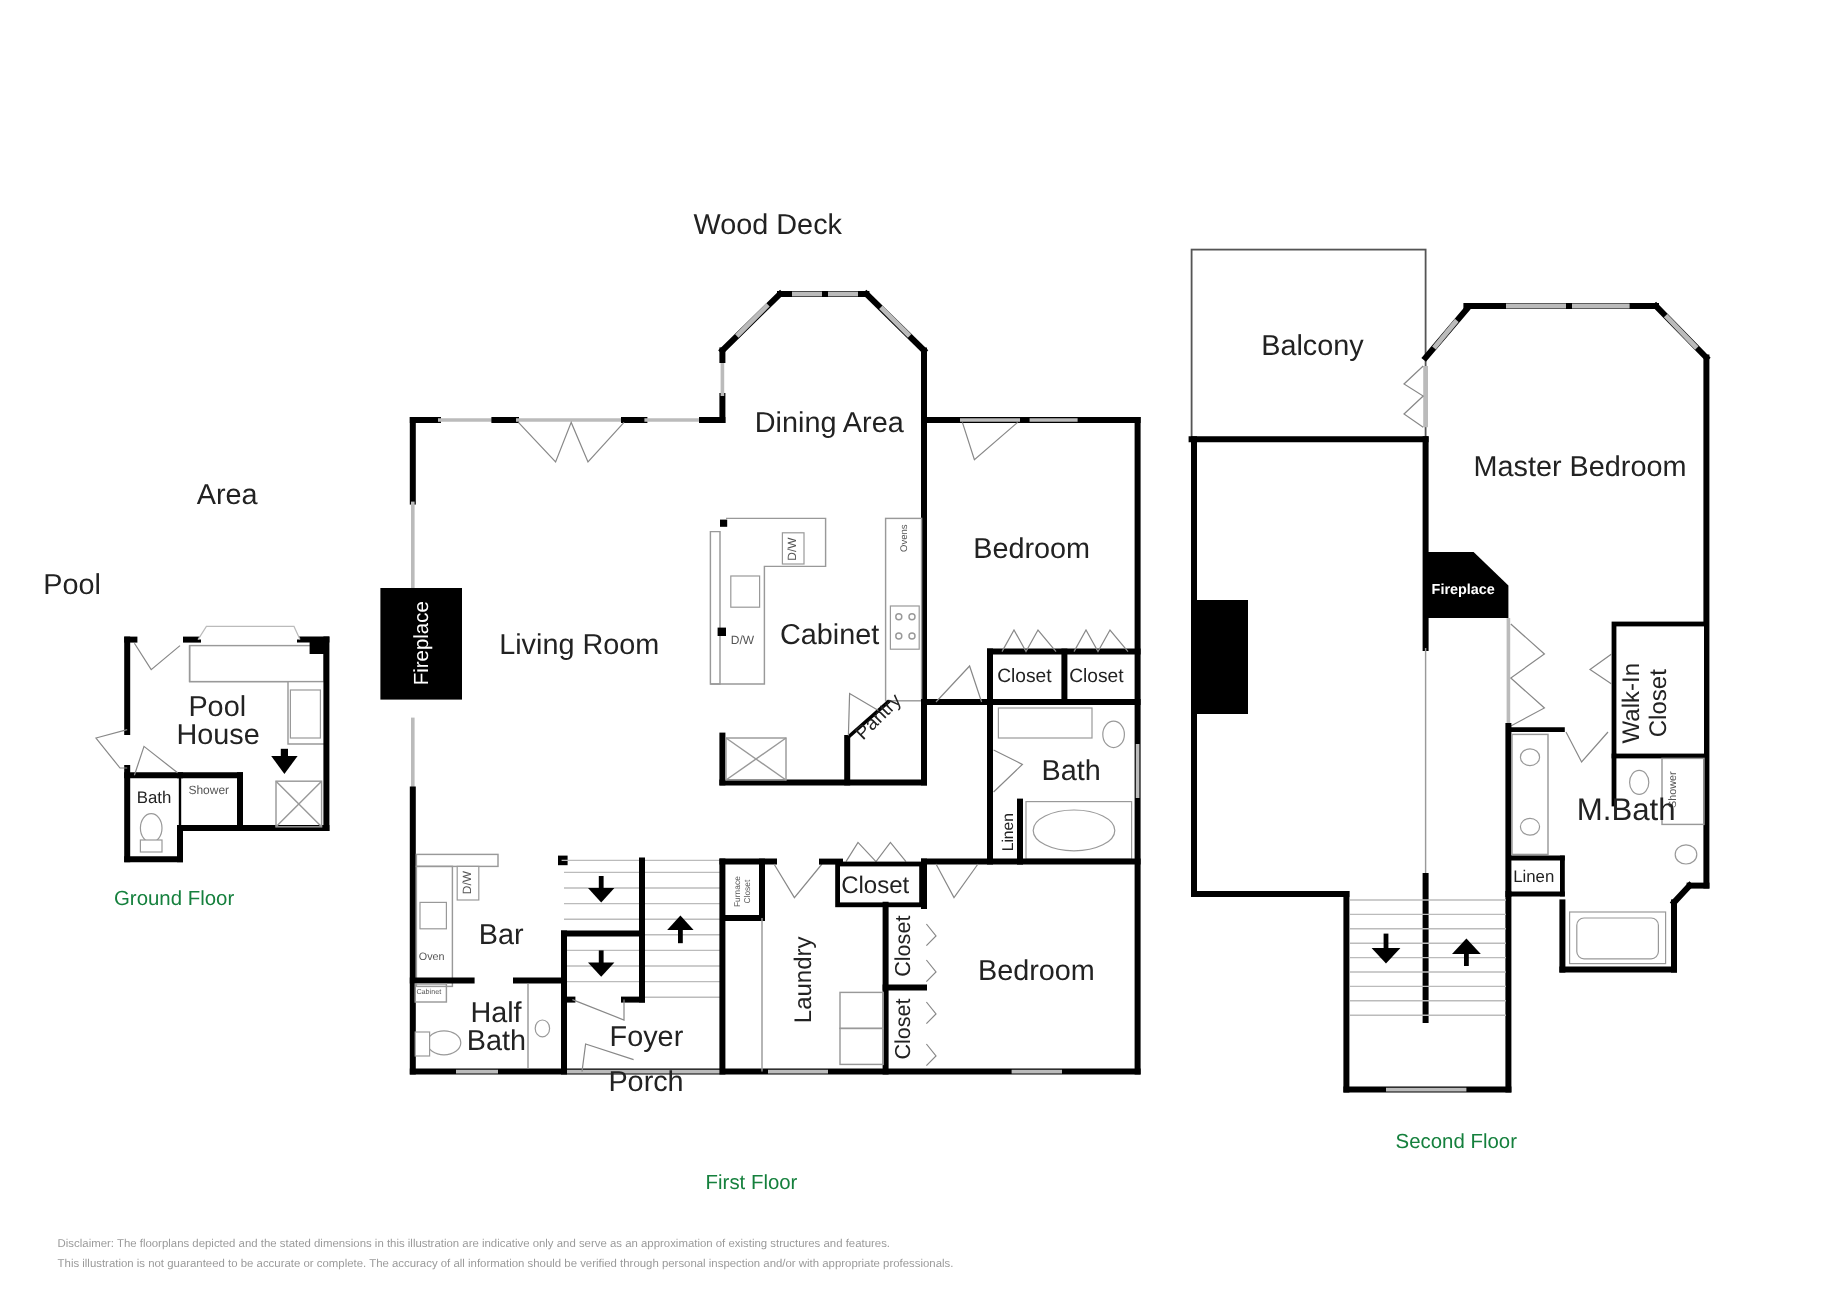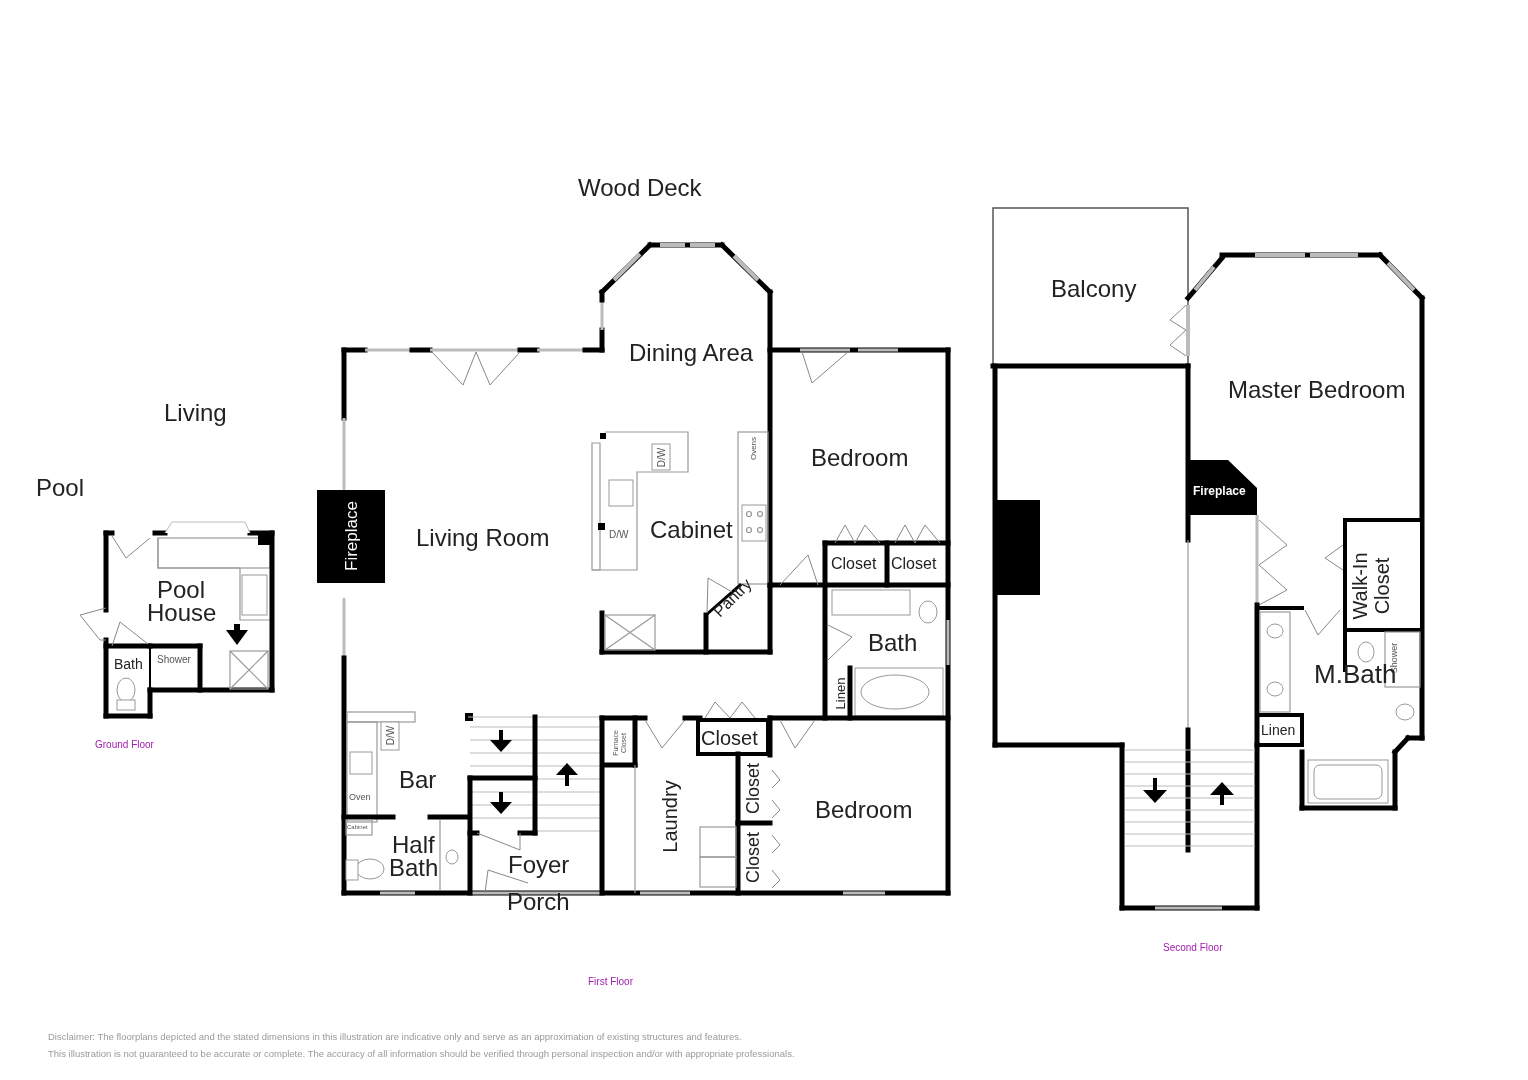--- a/index.html
+++ b/index.html
@@ -7,21 +7,21 @@
   svg#plan { position:absolute; left:0; top:0; width:1528px; height:1080px; }
   .wall { stroke:#000; stroke-width:5; fill:none; stroke-linecap:square; }
   .thin { stroke:#999; stroke-width:1.2; fill:none; }
   .win { stroke:#bbb; stroke-width:1; fill:#fff; }
   .door { stroke:#888; stroke-width:1; fill:none; }
   .solid { fill:#000; }
   .fixture { stroke:#999; stroke-width:1; fill:#fff; }
   .lbl { position:absolute; white-space:nowrap; color:#222; }
   .room { font-size:24px; }
   .tiny { font-size:8px; color:#555; }
-  .floor { font-size:10px; color:#a21caf; }
+  .floor { font-size:17px; color:#15803d; }
   .fp-white { color:#fff; font-weight:bold; }
   .disclaimer { position:absolute; left:48px; font-size:9.5px; color:#9a9a9a; white-space:nowrap; }
   .rot { transform-origin:center center; transform:rotate(-90deg); }
 </style>
 </head>
 <body>
 
 <svg id="plan" viewBox="0 0 1528 1080" xmlns="http://www.w3.org/2000/svg">
 
   <g>
@@ -264,21 +264,21 @@
     <line x1="1302" y1="808" x2="1395" y2="808" class="wall"></line>
     <line x1="1395" y1="752" x2="1395" y2="808" class="wall"></line>
     <line x1="1395" y1="752" x2="1408" y2="738" class="wall"></line>
     <line x1="1408" y1="738" x2="1422" y2="738" class="wall"></line>
     <rect x="1308" y="760" width="80" height="43" class="fixture"></rect>
     <rect x="1314" y="765" width="68" height="34" rx="6" class="fixture"></rect>
   </g>
 </svg>
 
 <div class="lbl room" style="left:578px;top:174px">Wood Deck</div>
-<div class="lbl room" style="left:164px;top:399px">Living</div>
+<div class="lbl room" style="left:164px;top:399px">Area</div>
 <div class="lbl room" style="left:36px;top:474px">Pool</div>
 <div class="lbl room" style="left:507px;top:888px">Porch</div>
 
 <div class="lbl room" style="left:157px;top:576px">Pool</div>
 <div class="lbl room" style="left:147px;top:599px">House</div>
 <div class="lbl" style="left:114px;top:656px;font-size:14px">Bath</div>
 <div class="lbl tiny" style="left:157px;top:654px;font-size:10px">Shower</div>
 <div class="lbl floor" style="left:95px;top:739px">Ground Floor</div>
 
 <div class="lbl room" style="left:629px;top:339px">Dining Area</div>

